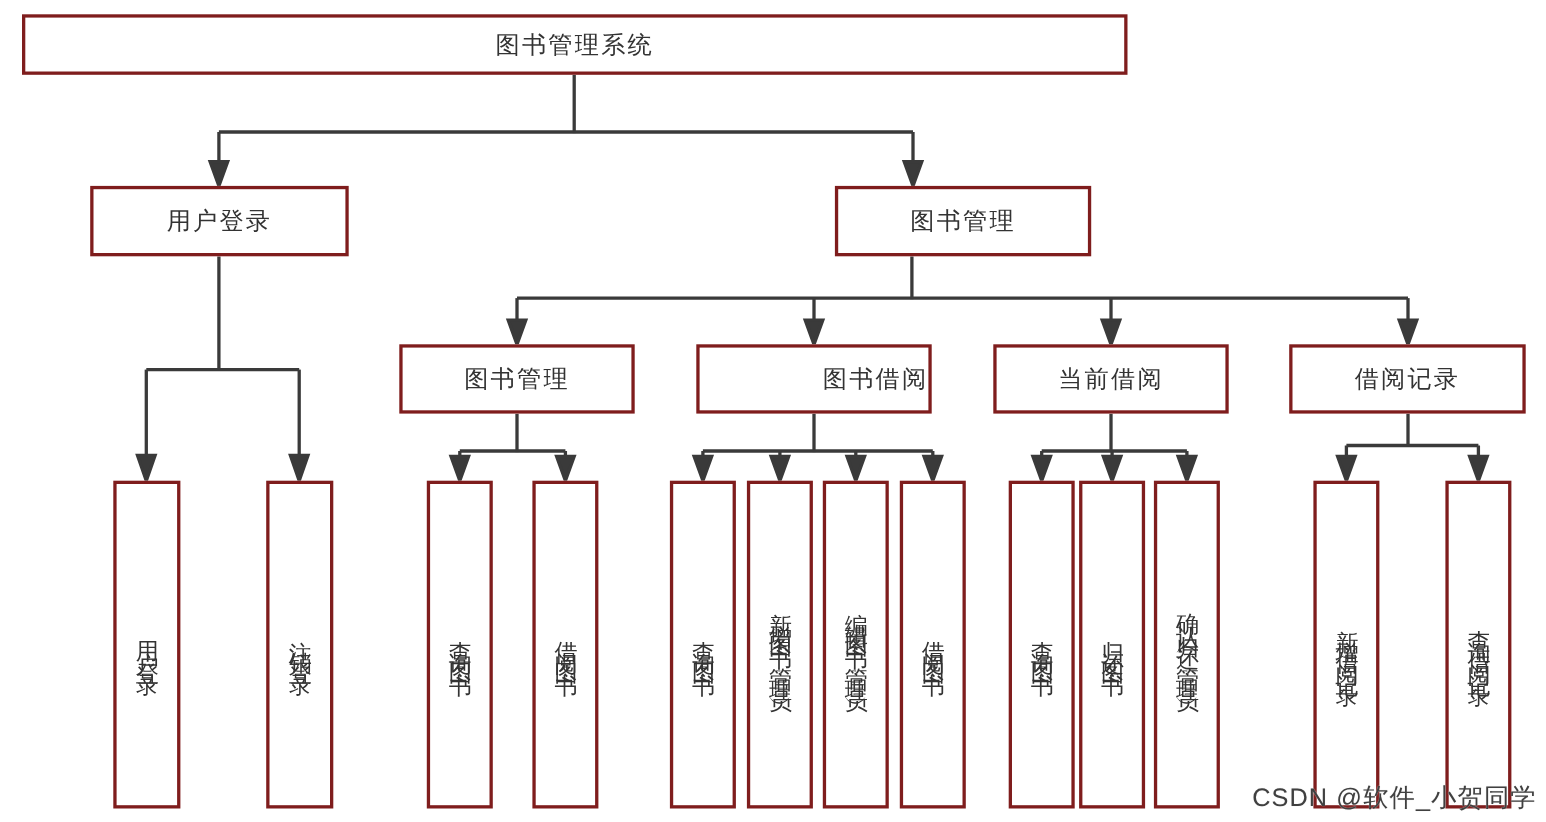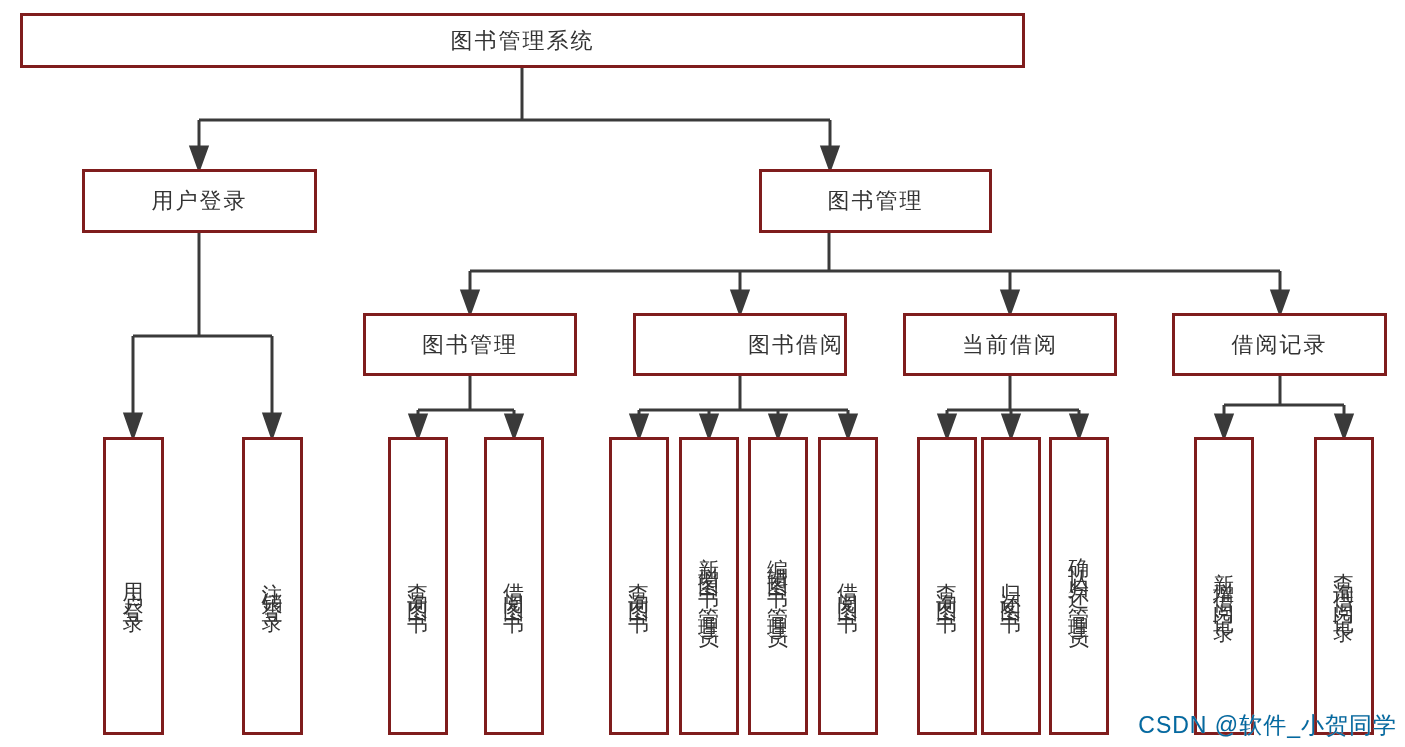--- a/index.html
+++ b/index.html
@@ -24,21 +24,21 @@
     writing-mode:vertical-rl;
     letter-spacing:10px;
     line-height:1;
     max-height:290px;
     text-align:center;
   }
   .watermark{
     position:absolute;z-index:3;
     right:8px;bottom:6px;
     font-size:23px;letter-spacing:1px;
-    color:#0369a1;
+    color:#404040;
     text-shadow:0 0 1px #d9d9d9;
   }
 </style>
 </head>
 <body>
 
 <div class="stage">
 
   <svg class="connectors" width="1405" height="747" viewBox="0 0 1405 747">
     <g stroke="#3a3a3a" stroke-width="3" fill="#3a3a3a">

